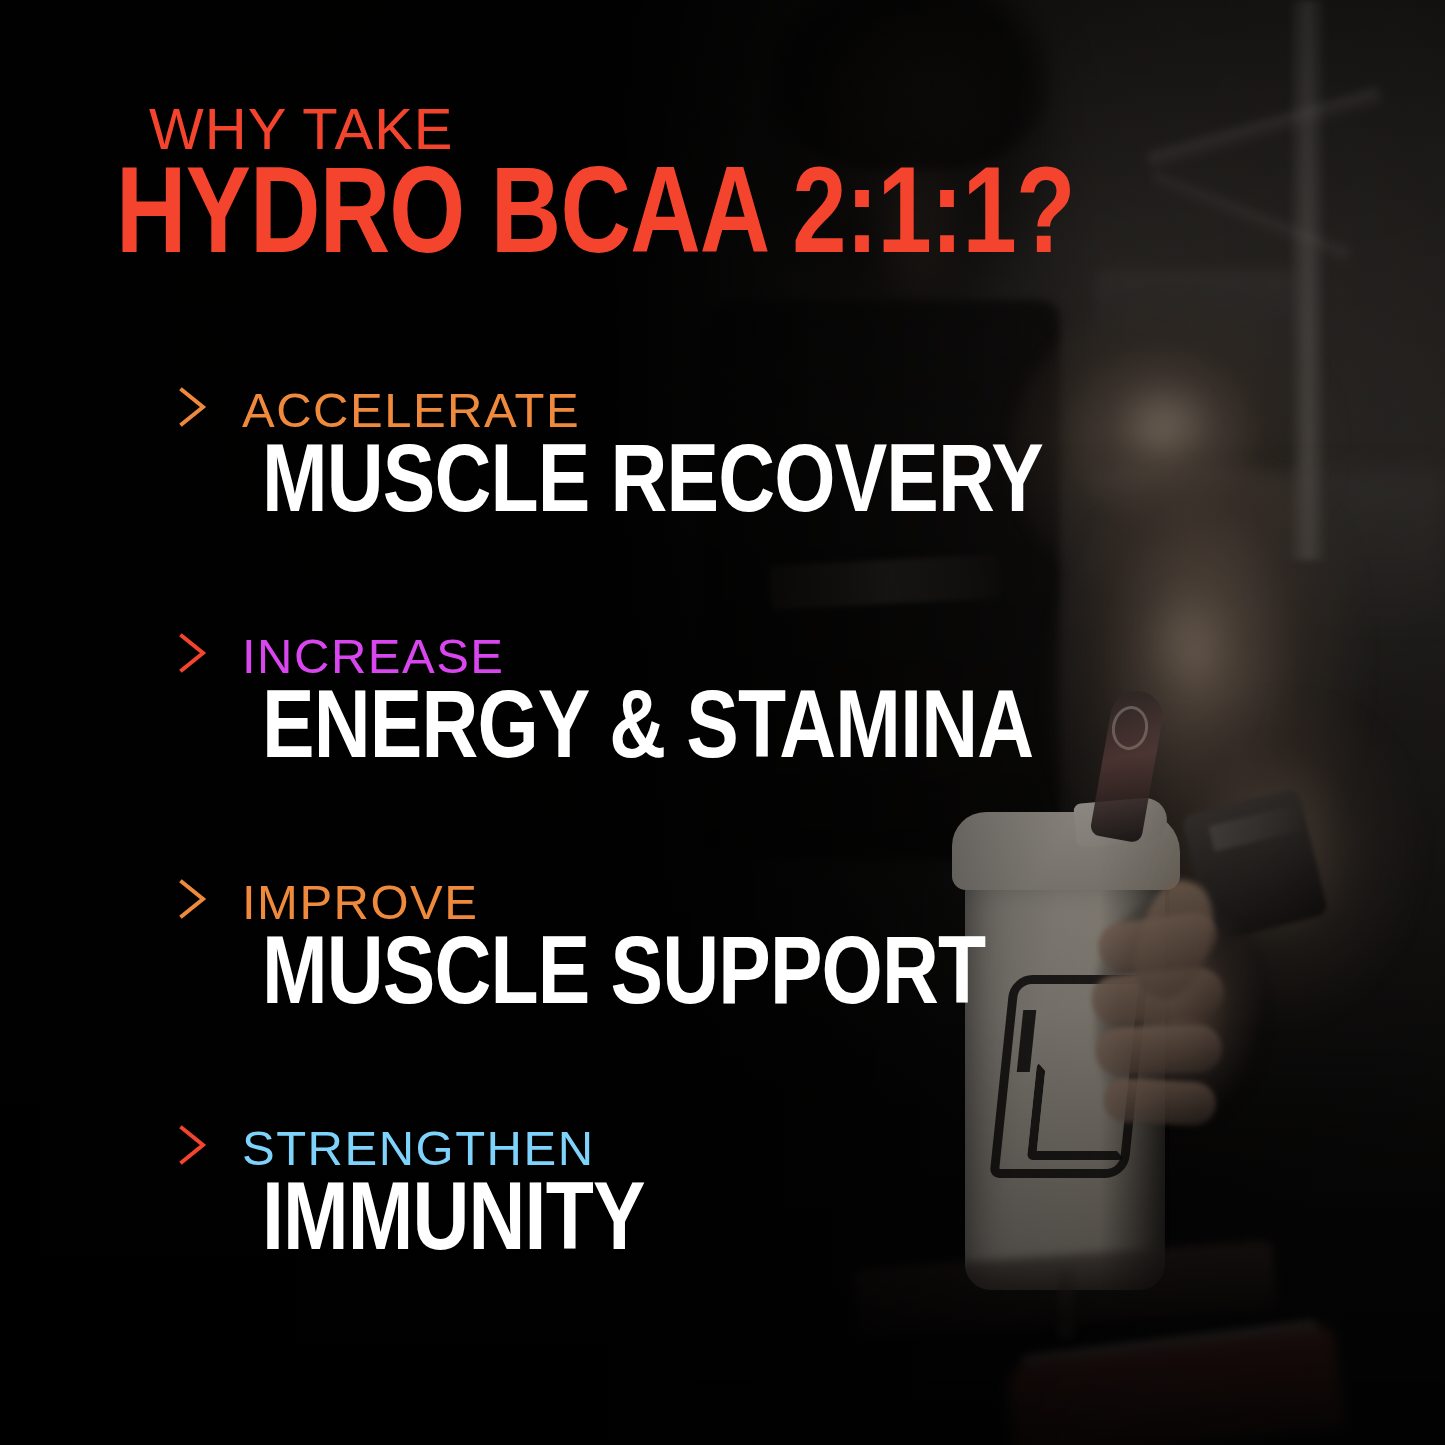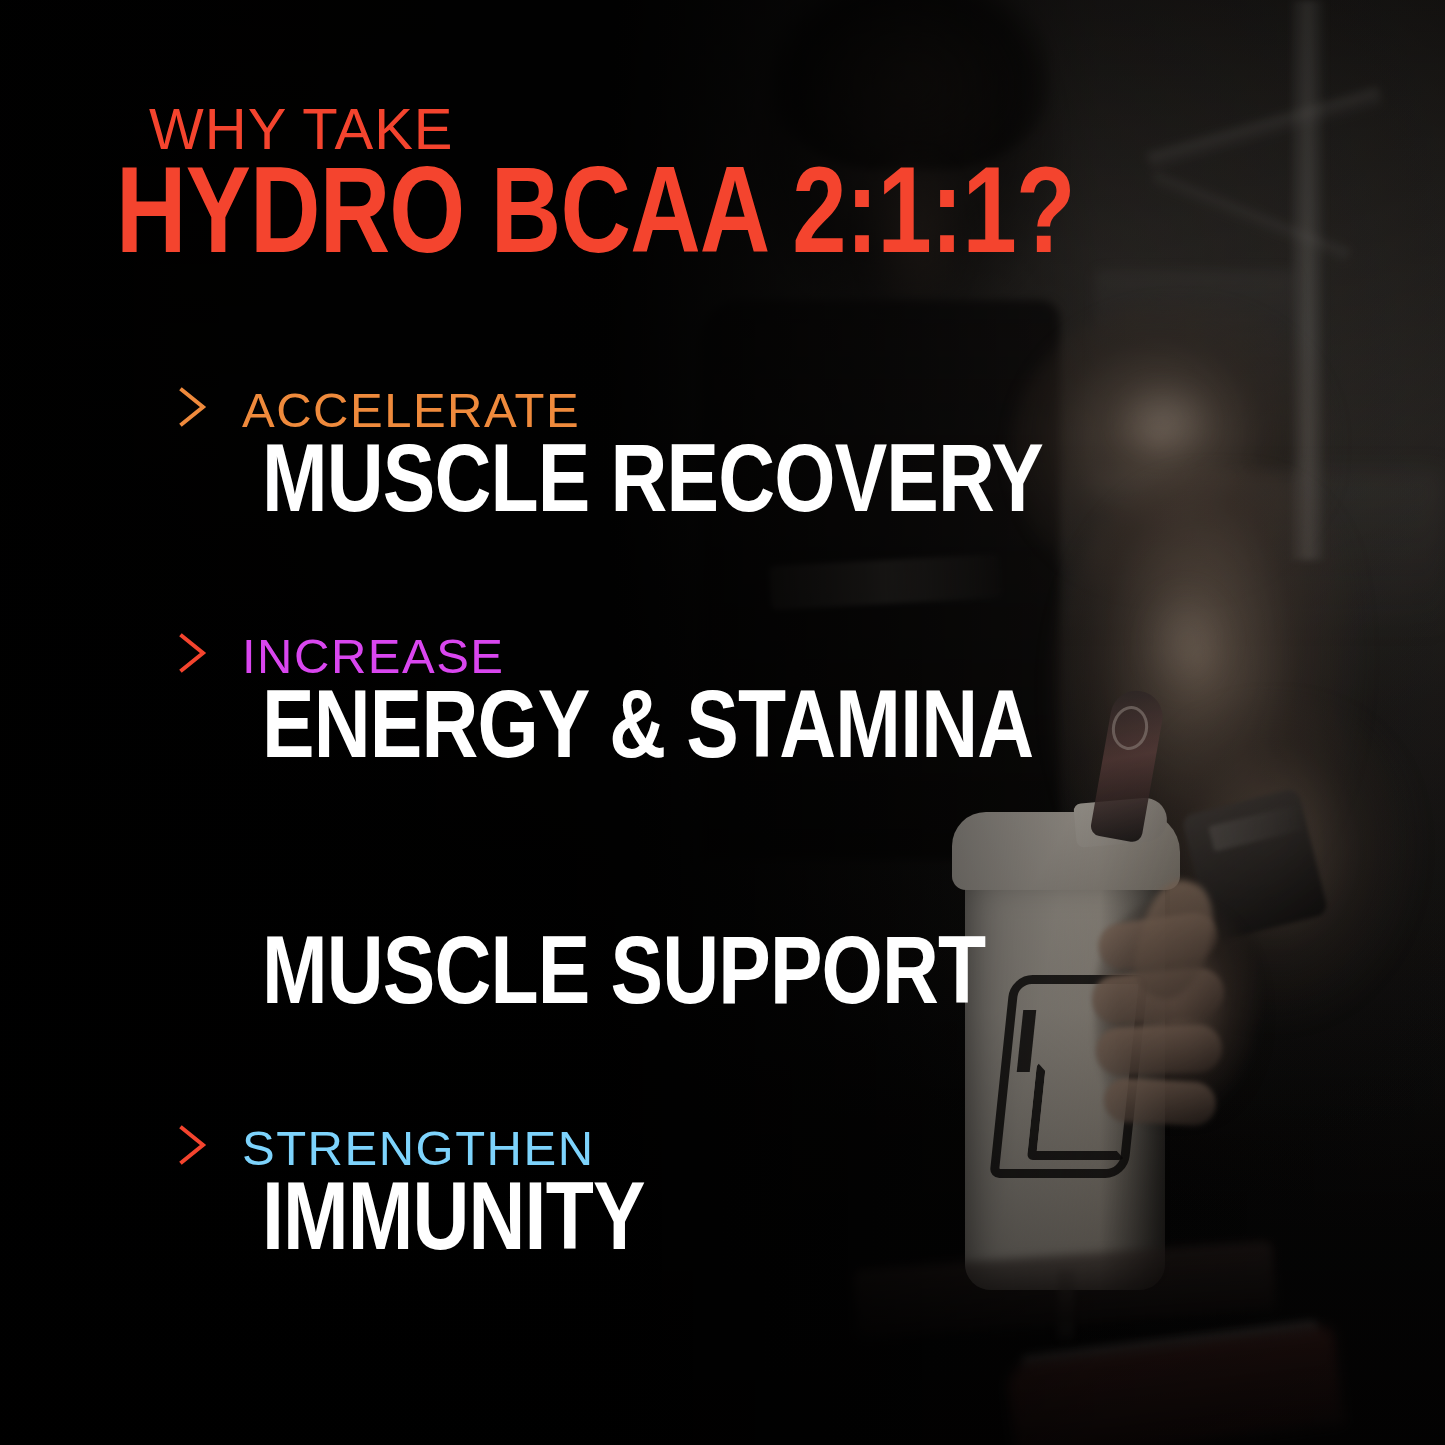--- a/index.html
+++ b/index.html
@@ -383,20 +383,26 @@
         <div class="benefit-head">
           <svg class="chev" viewBox="0 0 30 42">
             <polyline points="4,4 25,21 4,38" fill="none" stroke="#f4442e" stroke-width="4" stroke-linecap="square" stroke-linejoin="miter"></polyline>
           </svg>
           <div class="benefit-label" style="color:#d946ef">INCREASE</div>
         </div>
         <div class="benefit-title">ENERGY &amp; STAMINA</div>
       </div>
 
       <div class="benefit">
+        <div class="benefit-head">
+          <svg class="chev" viewBox="0 0 30 42">
+            <polyline points="4,4 25,21 4,38" fill="none" stroke="#ef8a3c" stroke-width="4" stroke-linecap="square" stroke-linejoin="miter"></polyline>
+          </svg>
+          <div class="benefit-label" style="color:#ef8a3c">IMPROVE</div>
+        </div>
         <div class="benefit-title">MUSCLE SUPPORT</div>
       </div>
 
       <div class="benefit">
         <div class="benefit-head">
           <svg class="chev" viewBox="0 0 30 42">
             <polyline points="4,4 25,21 4,38" fill="none" stroke="#f4442e" stroke-width="4" stroke-linecap="square" stroke-linejoin="miter"></polyline>
           </svg>
           <div class="benefit-label" style="color:#7dd3fc">STRENGTHEN</div>
         </div>

